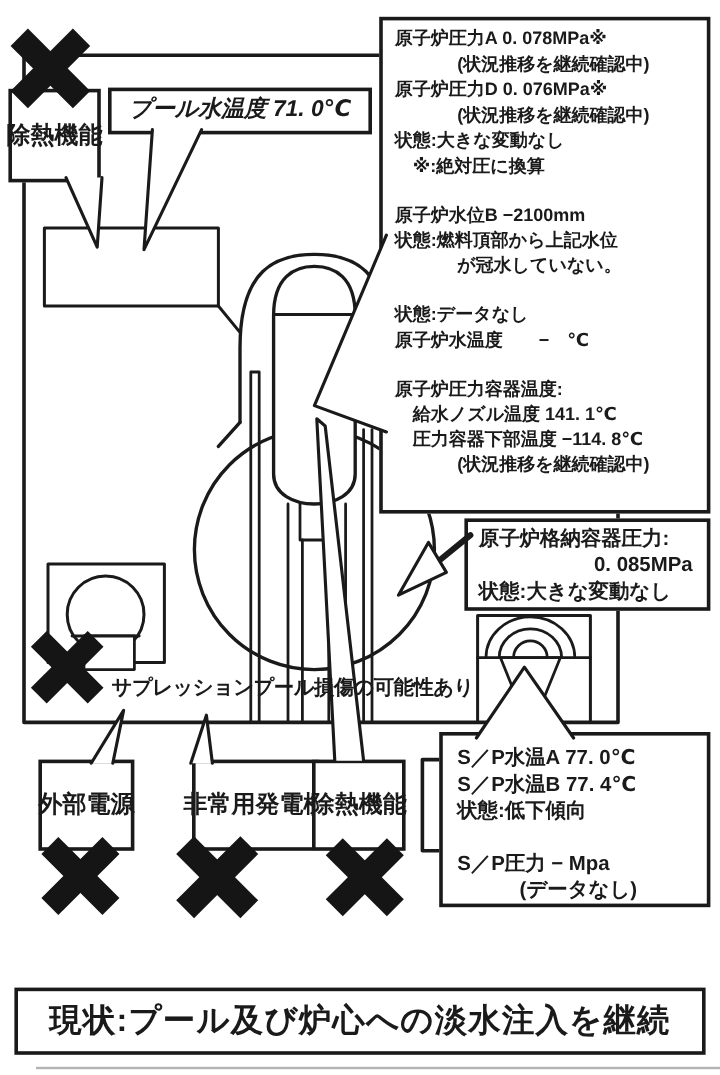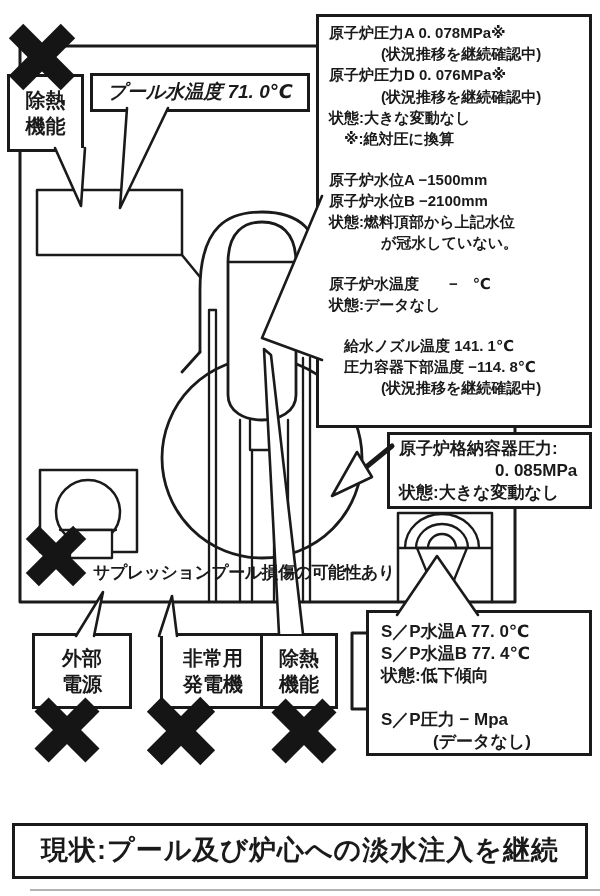--- a/index.html
+++ b/index.html
@@ -22,24 +22,24 @@
   #pcv-box{left:387px;top:432px;width:205px;height:77px;padding:3px 0 16px 9px;
     font-size:17px;line-height:21.5px;}
   
   #sp-box{left:366px;top:610px;width:226px;height:146px;padding:8px 0 17px 12px;
     font-size:17px;line-height:21.5px;}
   .ind0{padding-left:0;}
   .ind1{padding-left:15px;}
   .ind2{padding-left:52px;}
   .ind3{padding-left:96px;}
   
-  .fnbox{display:flex;flex-direction:column;align-items:center;justify-content:center;
+  .fnbox{display:flex;flex-direction:row;align-items:center;justify-content:center;
     font-size:20px;line-height:26px;text-align:right;}
   #fn-heat-top{left:7px;top:74px;width:77px;height:78px;}
-  #fn-ext{left:32px;top:633px;width:100px;height:76px;}
+  #fn-ext{left:32px;top:633px;width:80px;height:76px;}
   #fn-diesel{left:132px;top:633px;width:106px;height:76px;margin-left:28px;}
   #fn-heat-bottom{left:260px;top:633px;width:78px;height:76px;}
   
   #pool-temp{left:90px;top:73px;width:220px;height:39px;font-size:19px;
     line-height:32px;text-align:center;border-width:3px;font-style:italic;}
   
   #sp-note{left:93px;top:561px;font-size:17px;z-index:4;letter-spacing:-0.5px;}
   
   #banner{left:12px;top:823px;width:576px;height:56px;font-size:27px;
     line-height:49px;text-align:center;letter-spacing:1px;}
@@ -94,28 +94,28 @@
 </div>
 
 <div id="reactor-info" class="abs box uibox lines">
     <div class="ind0">原子炉圧力A 0. 078MPa※</div>
     <div class="ind2">(状況推移を継続確認中)</div>
     <div class="ind0">原子炉圧力D 0. 076MPa※</div>
     <div class="ind2">(状況推移を継続確認中)</div>
     <div class="ind0">状態:大きな変動なし</div>
     <div class="ind1">※:絶対圧に換算</div>
     <div class="ind0"></div>
-    <div class="ind0">原子炉水位A −1500mm</div>
     <div class="ind0">原子炉水位B −2100mm</div>
     <div class="ind0">状態:燃料頂部から上記水位</div>
     <div class="ind2">が冠水していない。</div>
     <div class="ind0"></div>
+    <div class="ind0">状態:データなし</div>
     <div class="ind0">原子炉水温度　　−　℃</div>
-    <div class="ind0">状態:データなし</div>
     <div class="ind0"></div>
+    <div class="ind0">原子炉圧力容器温度:</div>
     <div class="ind1">給水ノズル温度 141. 1℃</div>
     <div class="ind1">圧力容器下部温度 −114. 8℃</div>
     <div class="ind2">(状況推移を継続確認中)</div>
   </div>
 
 <div id="pcv-box" class="abs box uibox lines">
     <div class="ind0">原子炉格納容器圧力:</div>
     <div class="ind3">0. 085MPa</div>
     <div class="ind0">状態:大きな変動なし</div>
   </div>

